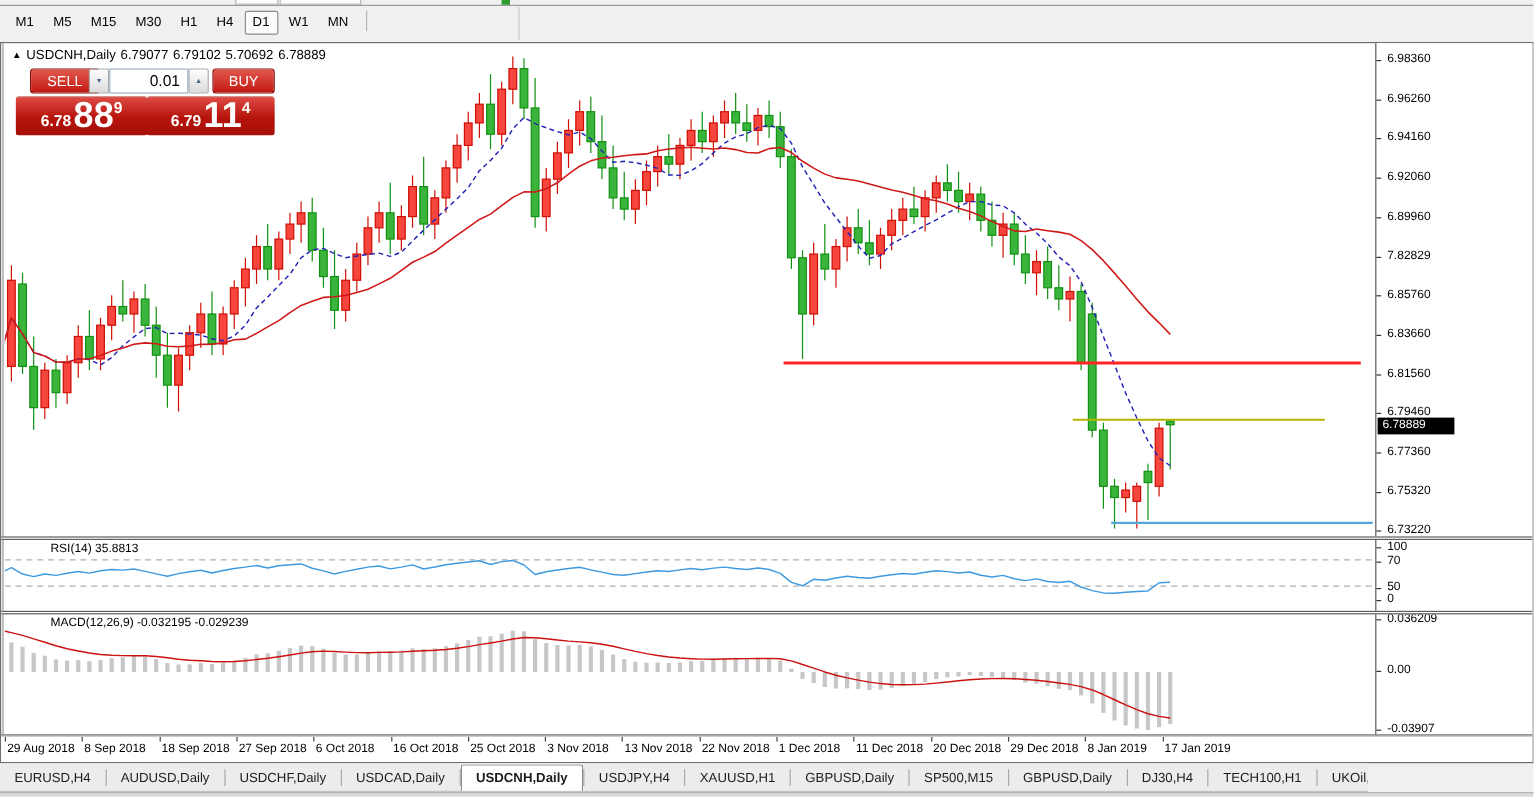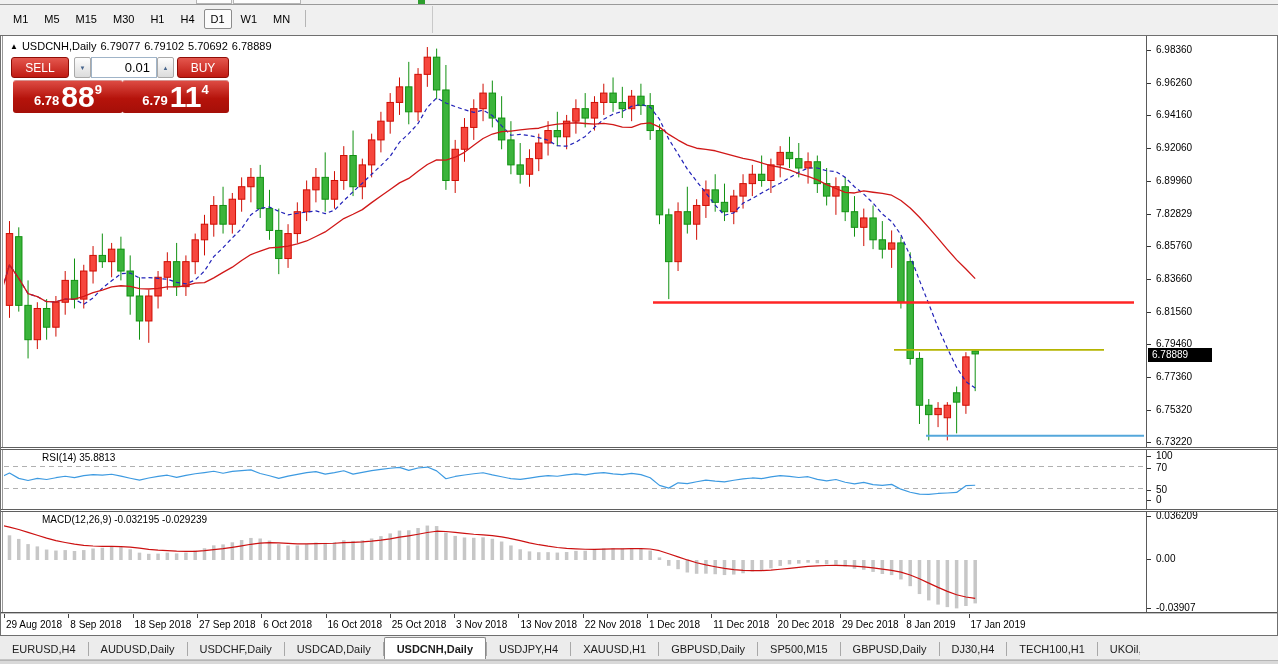--- a/index.html
+++ b/index.html
@@ -46,21 +46,21 @@
 
   
   #date-axis { left:0; top:578px; width:1276px; height:21px; background:#fff; z-index:2; }
   .da-label { position:absolute; top:5px; font-size:10px; white-space:nowrap; }
   .da-tick { position:absolute; top:0; width:1px; height:4px; background:#444; }
 
   
   #quote-widget { left:10px; top:19px; width:219px; height:58px; z-index:3; }
   .qbtn { position:absolute; top:2px; height:21px; color:#fff; font-size:12px; text-align:center; line-height:20px;
           background:linear-gradient(#e4574e,#c01a12); border:1px solid #8f0d06; border-radius:3px; cursor:pointer; }
-  #sell-btn { left:0; width:58px; } #buy-btn { left:166px; width:52px; }
+  #sell-btn { left:14px; width:58px; } #buy-btn { left:166px; width:52px; }
   .spin-btn { position:absolute; top:2px; width:17px; height:21px; background:linear-gradient(#fdfdfd,#dcdcdc);
               border:1px solid #a9a9a9; border-radius:2px; font-size:6px; color:#46648c; text-align:center; line-height:21px; cursor:pointer; }
   #vol-down { left:63px; } #vol-up { left:146px; }
   #vol-input { position:absolute; left:80px; top:2px; width:66px; height:21px; border:1px solid #a0b4c8; font-size:13px; text-align:right; padding-right:6px; font-family:"Liberation Sans",sans-serif; }
   .price-panel { position:absolute; top:25px; height:33px; background:linear-gradient(#dd4b43,#b5130b 55%,#a50f08); border-radius:3px; color:#fff; display:flex; align-items:flex-end; justify-content:center; padding-bottom:2px; border-top:1px solid rgba(255,255,255,.55); }
   #sell-panel { left:2px; width:110px; } #buy-panel { left:111px; width:107px; }
   .p-small { font-size:13px; font-weight:bold; margin:0 2px 3px 0; }
   .p-big { font-size:30px; font-weight:bold; line-height:28px; }
   .p-sup { font-size:13px; font-weight:bold; align-self:flex-start; margin-top:1px; }
 

